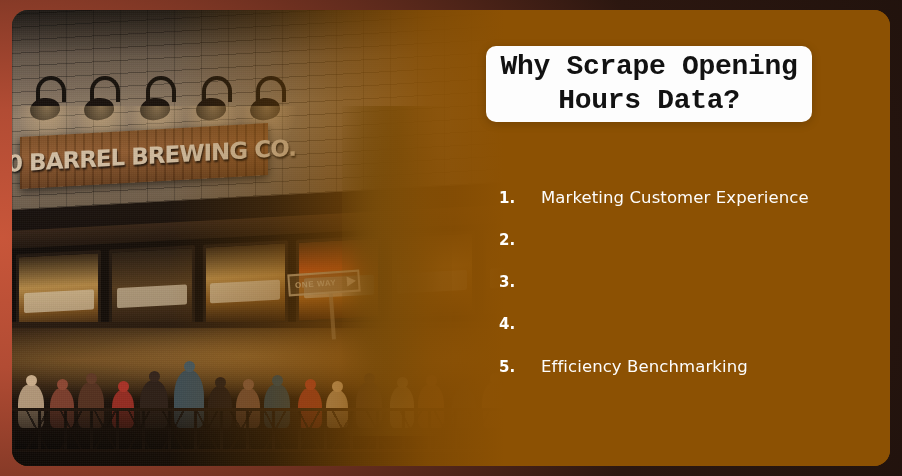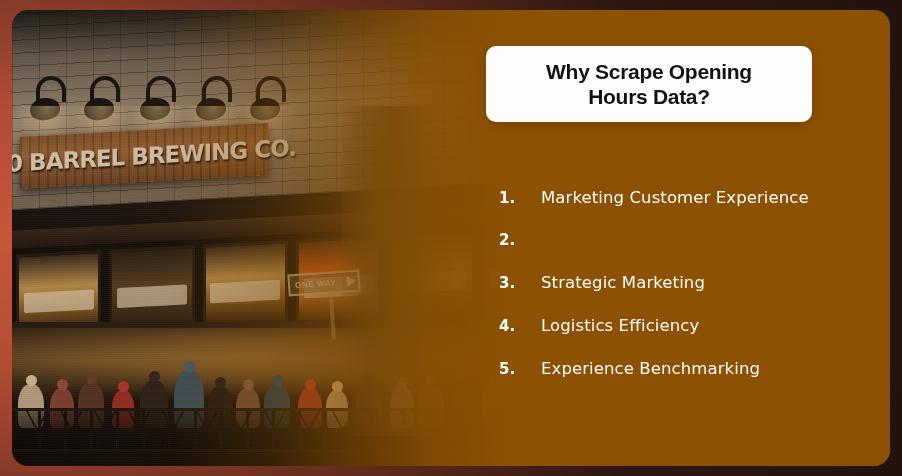--- a/index.html
+++ b/index.html
@@ -237,23 +237,23 @@
     position:absolute;
     left:474px; top:36px;
     width:326px; height:76px;
     background:#fdfdfd;
     border-radius:10px;
     display:flex; align-items:center; justify-content:center;
     box-shadow:0 2px 10px rgba(0,0,0,.18);
   }
   #title-text {
     color:#121212;
-    font-family:Liberation Sans, sans-serif;
+    font-family:Liberation Mono, monospace;
     font-weight:700;
-    font-size:21px;
+    font-size:28px;
     line-height:1.2;
     text-align:center;
     letter-spacing:-.3px;
     padding:0 10px;
   }
 
   
   #list {
     position:absolute;
     left:487px; top:178px;
@@ -396,26 +396,24 @@
     <div id="list">
       <div class="list-item">
         <div class="li-num">1.</div>
         <div class="li-label">Marketing Customer Experience</div>
       </div>
       <div class="list-item">
         <div class="li-num">2.</div>
       </div>
       <div class="list-item">
         <div class="li-num">3.</div>
-        <div class="li-label">Strategic Marketing</div>
       </div>
       <div class="list-item">
         <div class="li-num">4.</div>
-        <div class="li-label">Logistics Efficiency</div>
       </div>
       <div class="list-item">
         <div class="li-num">5.</div>
-        <div class="li-label">Experience Benchmarking</div>
+        <div class="li-label">Efficiency Benchmarking</div>
       </div>
     </div>
 
   </div>
 </div>
 
 </body></html>

